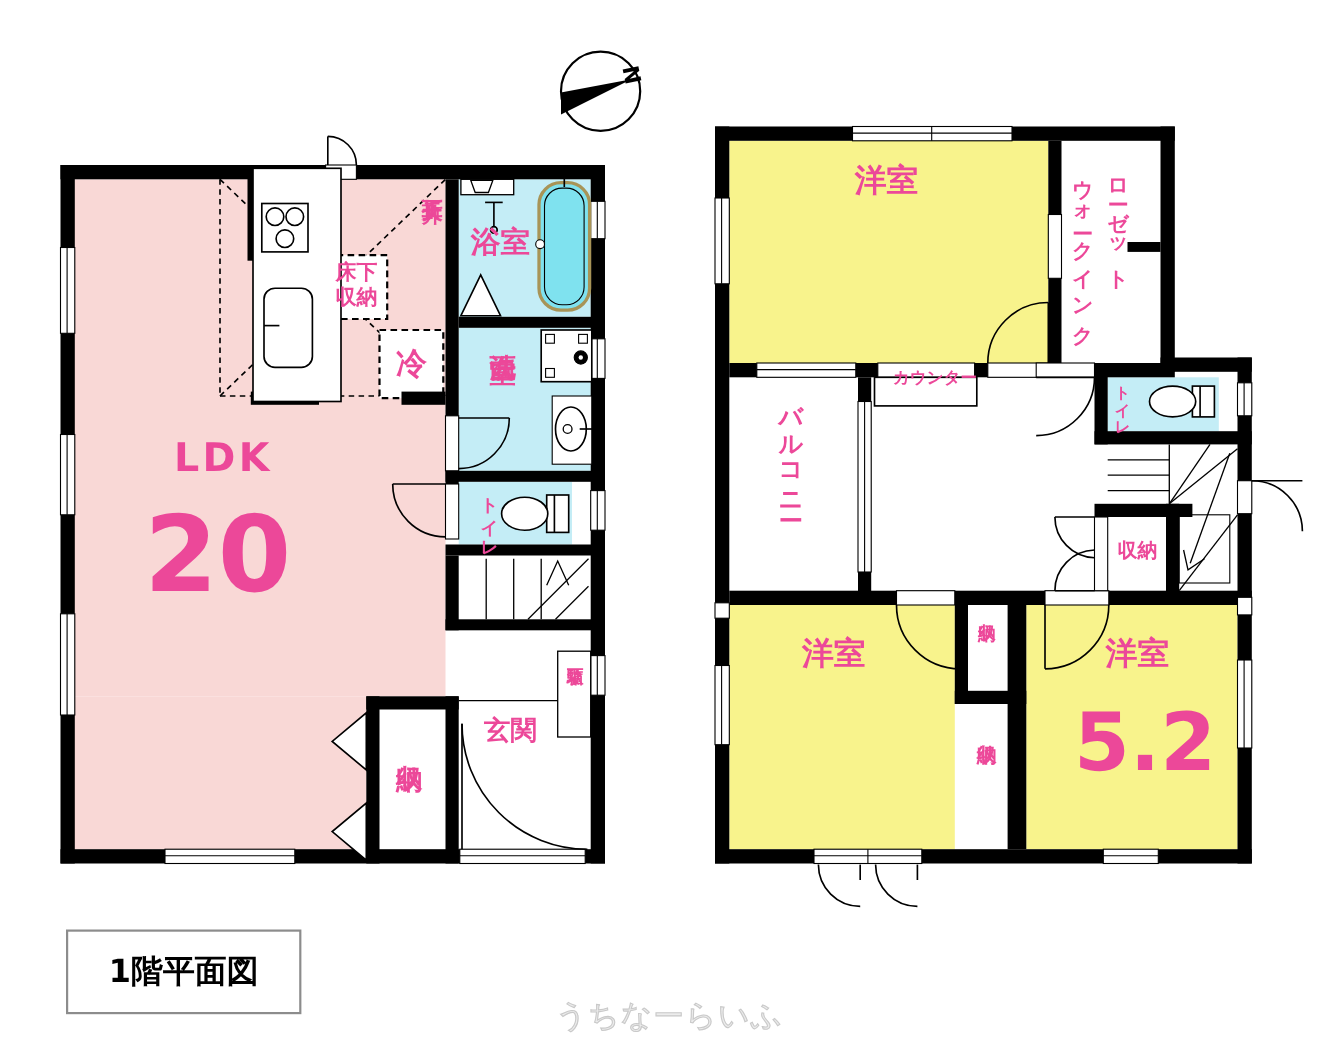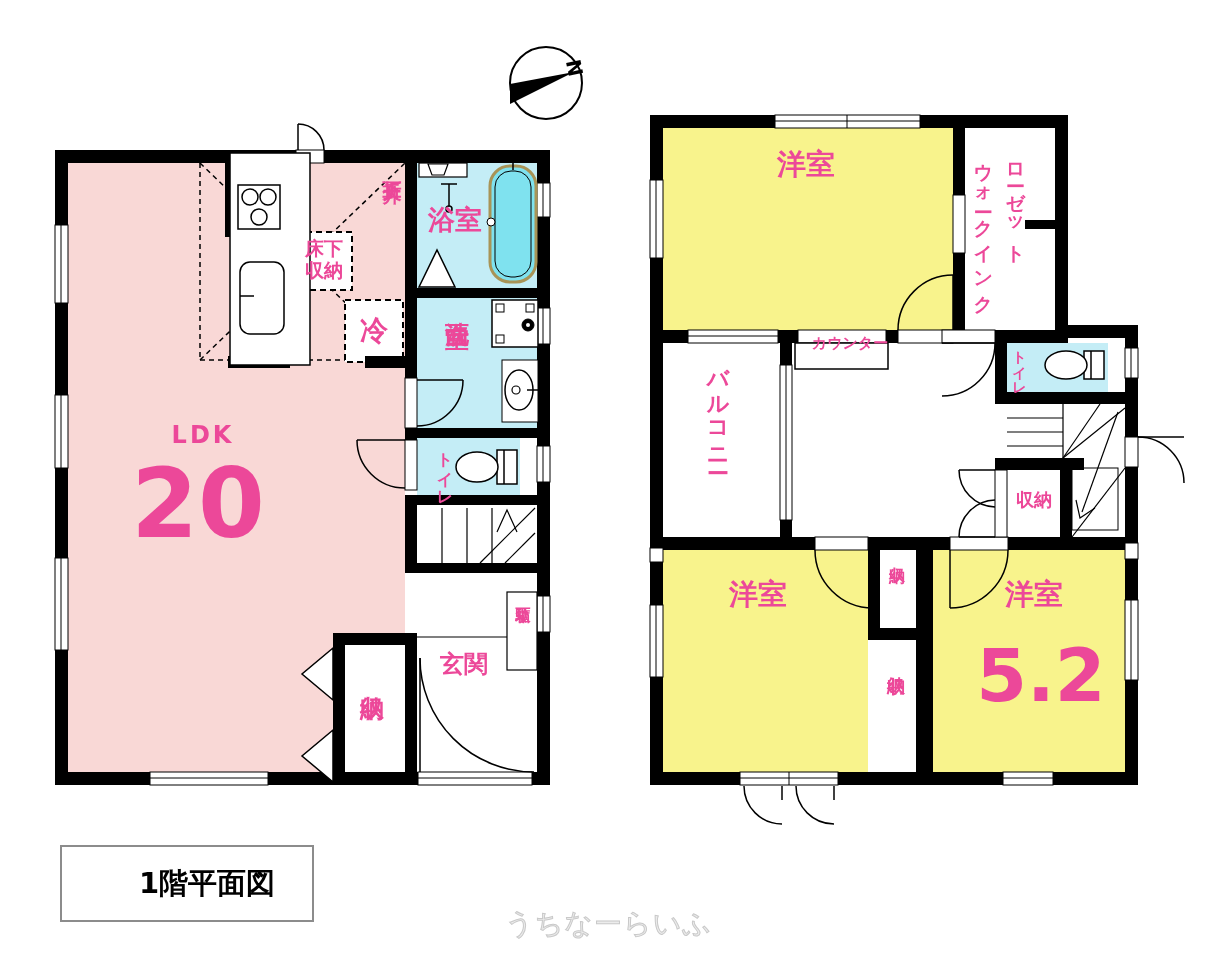--- a/index.html
+++ b/index.html
@@ -306,21 +306,21 @@
       <polyline points="1076,500 1080,518 1095,508"></polyline>
     </g>
   </g>
 
   <g>
     <circle cx="546" cy="83" r="36" fill="#fff" stroke="#000" stroke-width="2"></circle>
     <polygon points="510,84 510,104 574,72" fill="#000"></polygon>
   </g>
 </svg>
 
-<div class="lbl ctr" style="left:148px;top:414px;width:110px;height:42px;font-size:24px;letter-spacing:3px;text-align:center;">LDK</div>
+<div class="lbl ctr" style="left:148px;top:395px;width:110px;height:42px;font-size:36px;letter-spacing:3px;text-align:center;">LDK</div>
 <div class="lbl ctr" style="left:118px;top:445px;width:160px;height:118px;font-size:96px;">20</div>
 <div class="lbl ctr" style="left:418px;top:202px;width:74px;height:36px;font-size:27px;">浴室</div>
 <div class="lbl vtext" style="left:441px;top:302px;font-size:24px;">洗面室</div>
 <div class="lbl vtext" style="left:434px;top:441px;font-size:16px;letter-spacing:1px;">トイレ</div>
 <div class="lbl vtext" style="left:380px;top:166px;font-size:19px;letter-spacing:1px;">折下天井</div>
 <div class="lbl wrap2" style="left:302px;top:238px;width:44px;font-size:19px;">床下収納</div>
 <div class="lbl ctr" style="left:345px;top:300px;width:58px;height:62px;font-size:28px;">冷</div>
 <div class="lbl vtext" style="left:356px;top:676px;font-size:24px;">収納</div>
 <div class="lbl ctr" style="left:422px;top:645px;width:84px;height:38px;font-size:24px;">玄関</div>
 <div class="lbl vtext" style="left:513px;top:596px;font-size:15px;letter-spacing:0;">下駄箱</div>
@@ -330,19 +330,19 @@
 <div class="lbl ctr" style="left:797px;top:332px;width:106px;height:23px;font-size:15px;">カウンター</div>
 <div class="lbl vtext" style="left:703px;top:353px;font-size:22px;">バルコニー</div>
 <div class="lbl vtext" style="left:1011px;top:341px;font-size:14px;letter-spacing:0;">トイレ</div>
 <div class="lbl ctr" style="left:1008px;top:486px;width:52px;height:28px;font-size:18px;">収納</div>
 <div class="lbl vtext" style="left:886px;top:554px;font-size:16px;letter-spacing:1px;">収納</div>
 <div class="lbl vtext" style="left:884px;top:662px;font-size:18px;letter-spacing:1px;">収納</div>
 <div class="lbl ctr" style="left:720px;top:576px;width:76px;height:38px;font-size:29px;">洋室</div>
 <div class="lbl ctr" style="left:996px;top:576px;width:76px;height:38px;font-size:29px;">洋室</div>
 <div class="lbl ctr" style="left:962px;top:616px;width:158px;height:118px;font-size:73px;">5.2</div>
 
-<div class="caption-box" style="left:60px;top:845px;width:210px;height:73px;font-size:29px;padding-left:40px;">1階平面図</div>
+<div class="caption-box" style="left:60px;top:845px;width:210px;height:73px;font-size:29px;">1階平面図</div>
 
 <div class="north" style="left:566px;top:56px;font-size:20px;">N</div>
 
 <div class="watermark" style="left:505px;top:905px;font-size:28px;">うちなーらいふ</div>
 
 </div>
 
 </body></html>

